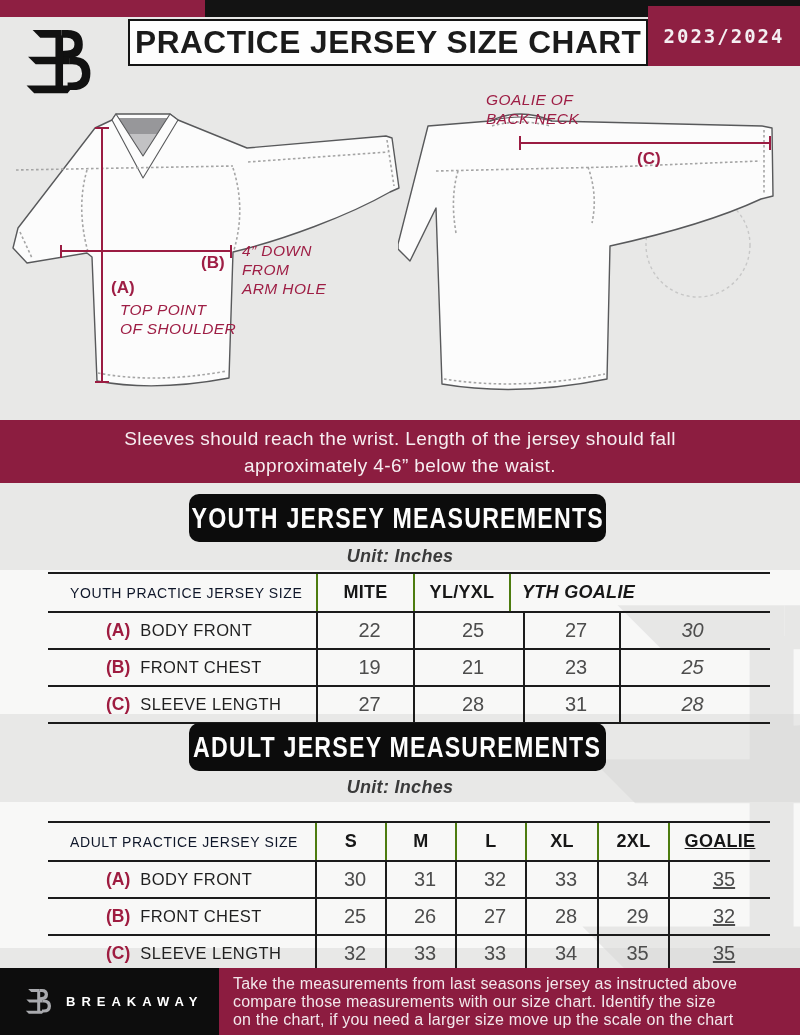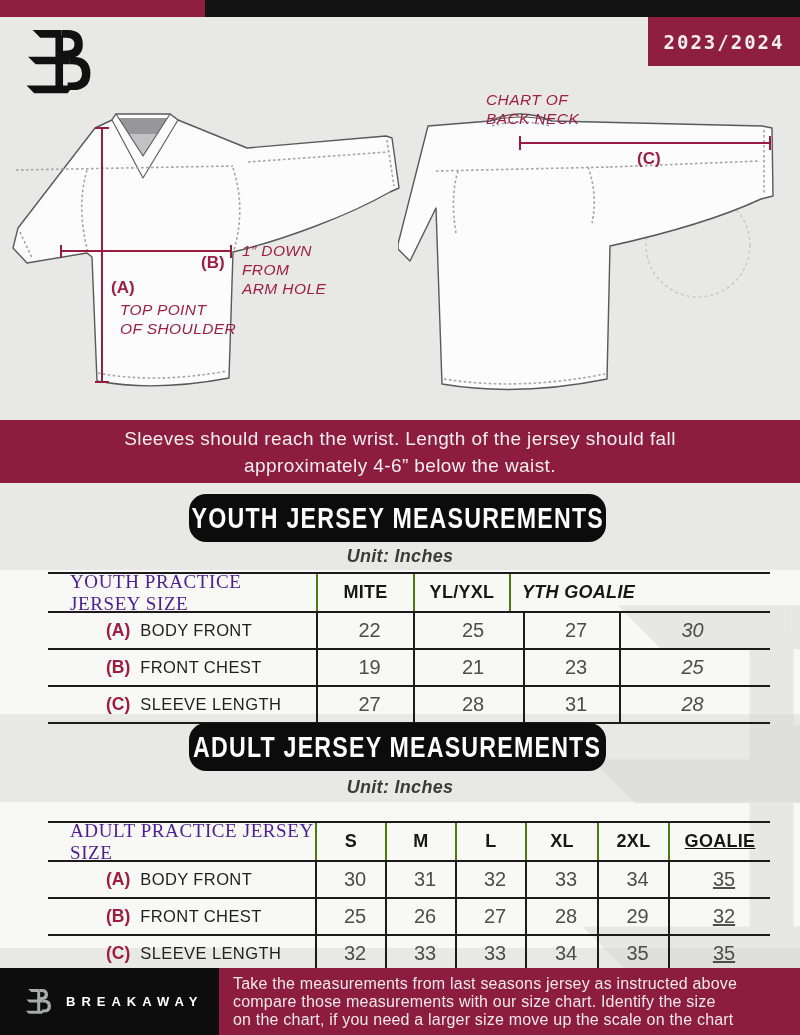--- a/index.html
+++ b/index.html
@@ -10,21 +10,21 @@
   
   .strip-maroon{left:0;top:0;width:205px;height:17px;background:#8e1f42;}
   .strip-black{left:205px;top:0;width:595px;height:17px;background:#131313;}
 
   
   .title-box{left:128px;top:19px;width:520px;height:47px;background:#fefefe;
              border:2px solid #141414;box-sizing:border-box;display:flex;
              align-items:center;justify-content:center;z-index:3;}
   .title-box span{font-size:31px;font-weight:800;color:#1b1b1b;letter-spacing:.5px;
              transform:scaleX(1.02);white-space:nowrap;}
-  .season-box{left:648px;top:17px;width:152px;height:49px;background:#8e1f42;
+  .season-box{left:648px;top:6px;width:152px;height:60px;background:#8e1f42;
               display:flex;align-items:center;justify-content:center;z-index:3;}
   .season-box span{font-family:"DejaVu Sans Mono",monospace;font-weight:bold;
               font-size:19px;color:#f4eef1;letter-spacing:2px;}
   .logo{left:22px;top:20px;z-index:4;}
 
   
   .watermark{left:556px;top:548px;z-index:1;opacity:.5;}
 
   
   .band{left:0;width:800px;background:#f8f8f7;z-index:0;}
@@ -41,21 +41,21 @@
   svg .thin{fill:none;stroke:#58595b;stroke-width:1.1;}
   svg .stitch{fill:none;stroke:#a5a5a5;stroke-width:1.6;stroke-dasharray:2.6 2.4;}
   svg .ghost{fill:none;stroke:#c7c7c7;stroke-width:1.4;stroke-dasharray:3 3;}
 
   
   .banner{left:0;top:420px;width:800px;height:63px;background:#8c1d40;z-index:2;
           text-align:center;color:#f6edf0;font-size:19px;line-height:27px;
           letter-spacing:.4px;padding-top:5px;box-sizing:border-box;}
 
   
-  .pill{left:189px;width:417px;height:48px;background:#0c0c0c;border-radius:17px;
+  .pill{left:189px;width:417px;height:48px;background:#0c0c0c;border-radius:10px;
         display:flex;align-items:center;justify-content:center;z-index:2;}
   .pill span{color:#fdfdfd;font-weight:bold;font-size:29px;letter-spacing:1.5px;
         transform:scaleX(.8);white-space:nowrap;}
   .pill-youth{top:494px;}
   .pill-adult{top:723px;}
   .unit{left:0;width:800px;text-align:center;font-style:italic;font-weight:bold;
         font-size:18px;color:#3a3a3a;z-index:2;letter-spacing:.3px;}
   .unit-youth{top:546px;}
   .unit-adult{top:777px;}
 
@@ -63,22 +63,22 @@
   .sizetable{left:48px;width:722px;z-index:2;}
   .t-youth{top:572px;}
   .t-adult{top:821px;}
   .trow{display:flex;border-bottom:2px solid #1b1b1b;height:35px;}
   .trow.head{height:37px;border-top:2px solid #1b1b1b;}
   .tcell{display:flex;align-items:center;justify-content:center;box-sizing:border-box;}
   .tcell.data{border-left:2px solid #1b1b1b;font-size:20px;color:#4d4d4d;padding-left:8px;}
   .tcell.colhead{border-left:2px solid #4d7c0f;font-weight:bold;font-size:18px;
         color:#171717;letter-spacing:.3px;}
   .tcell.rowlabel{justify-content:flex-start;padding-left:58px;}
-  .tcell.toplabel{justify-content:flex-start;padding-left:22px;font-size:19px;
-        color:#4c1d95;letter-spacing:.6px;font-family:Liberation Serif, serif;}
+  .tcell.toplabel{justify-content:flex-start;padding-left:22px;font-size:14px;
+        color:#0f172a;letter-spacing:.6px;}
   .rk{color:#9e1c40;font-weight:bold;font-size:17.5px;margin-right:10px;}
   .rl{color:#1f1f1f;font-size:16.5px;letter-spacing:.4px;}
   
   .yw0{width:268px;} .yw1{width:97px;} .yw2{width:110px;} .yw3{width:96px;} .yw4{width:137px;font-style:italic;}
   
   .aw0{width:267px;} .aw1{width:70px;} .aw2{width:70px;} .aw3{width:70px;}
   .aw4{width:72px;} .aw5{width:71px;} .aw6{width:102px;text-decoration:underline;}
 
   
   .foot-black{left:0;top:968px;width:219px;height:67px;background:#0d0d0d;z-index:2;
@@ -114,20 +114,23 @@
   <svg class="abs logo" width="76" height="84" viewBox="0 0 100 110">
     <g fill="#111111">
       <polygon points="14,13 52,13 52,23 24,23"></polygon>
       <path d="M52,13 h8 q20,0 20,19 q0,17 -18,18 l-10,.5 v-10 l8,-.5 q9,-.5 9,-8 q0,-9 -10,-9 h-7 z"></path>
       <polygon points="8,48 62,48 62,58 18,58"></polygon>
       <path d="M62,48 h4 q24,0 24,22 q0,22 -24,22 h-6 v-10 h6 q13,0 13,-12 q0,-12 -13,-12 h-4 z"></path>
       <rect x="44" y="20" width="10" height="70"></rect>
       <polygon points="6,86 68,86 60,96 16,96"></polygon>
     </g>
   </svg>
+  <div class="abs title-box">
+    <span>PRACTICE JERSEY SIZE CHART</span>
+  </div>
   <div class="abs season-box">
     <span>2023/2024</span>
   </div>
 
   <svg class="abs" style="left:8px;top:108px;z-index:2;" width="392" height="292" viewBox="0 0 392 292">
     <path class="outline" d="M87,20 L104,12 L108,6 L162,6 L170,12 L239,40 L378,28 L384,30 L391,80 L382,84
       C340,108 275,132 225,144 L221,270 Q147,284 89,273 L84,149 L79,145 L19,155 L5,140 L10,120 Z"></path>
     <path d="M108,10 L162,10 L157,26 L113,26 Z" fill="#97979a"></path>
     <path d="M113,26 L157,26 L137,58 Z" fill="#c2c2c4"></path>
     <path class="outline" style="stroke-width:1.1" d="M104,12 L135,70 L170,12 L162,6 L135,48 L108,6 Z"></path>
@@ -164,26 +167,26 @@
   <div class="abs mline" style="left:519px;top:136px;width:2px;height:14px;"></div>
   <div class="abs mline" style="left:769px;top:136px;width:2px;height:14px;"></div>
 
   <div class="abs mlabel" style="left:111px;top:278px;">(A)</div>
   <div class="abs mnote" style="left:120px;top:300px;">
     <span>TOP POINT</span><br>
     <span>OF SHOULDER</span>
   </div>
   <div class="abs mlabel" style="left:201px;top:253px;">(B)</div>
   <div class="abs mnote" style="left:242px;top:241px;">
-    <span>1” DOWN</span><br>
+    <span>4” DOWN</span><br>
     <span>FROM</span><br>
     <span>ARM HOLE</span>
   </div>
   <div class="abs mnote" style="left:486px;top:90px;">
-    <span>CHART OF</span><br>
+    <span>GOALIE OF</span><br>
     <span>BACK NECK</span>
   </div>
   <div class="abs mlabel" style="left:637px;top:149px;">(C)</div>
 
   <div class="abs banner">
     <div>Sleeves should reach the wrist. Length of the jersey should fall</div>
     <div>approximately 4-6” below the waist.</div>
   </div>
 
   <div class="abs pill pill-youth">

